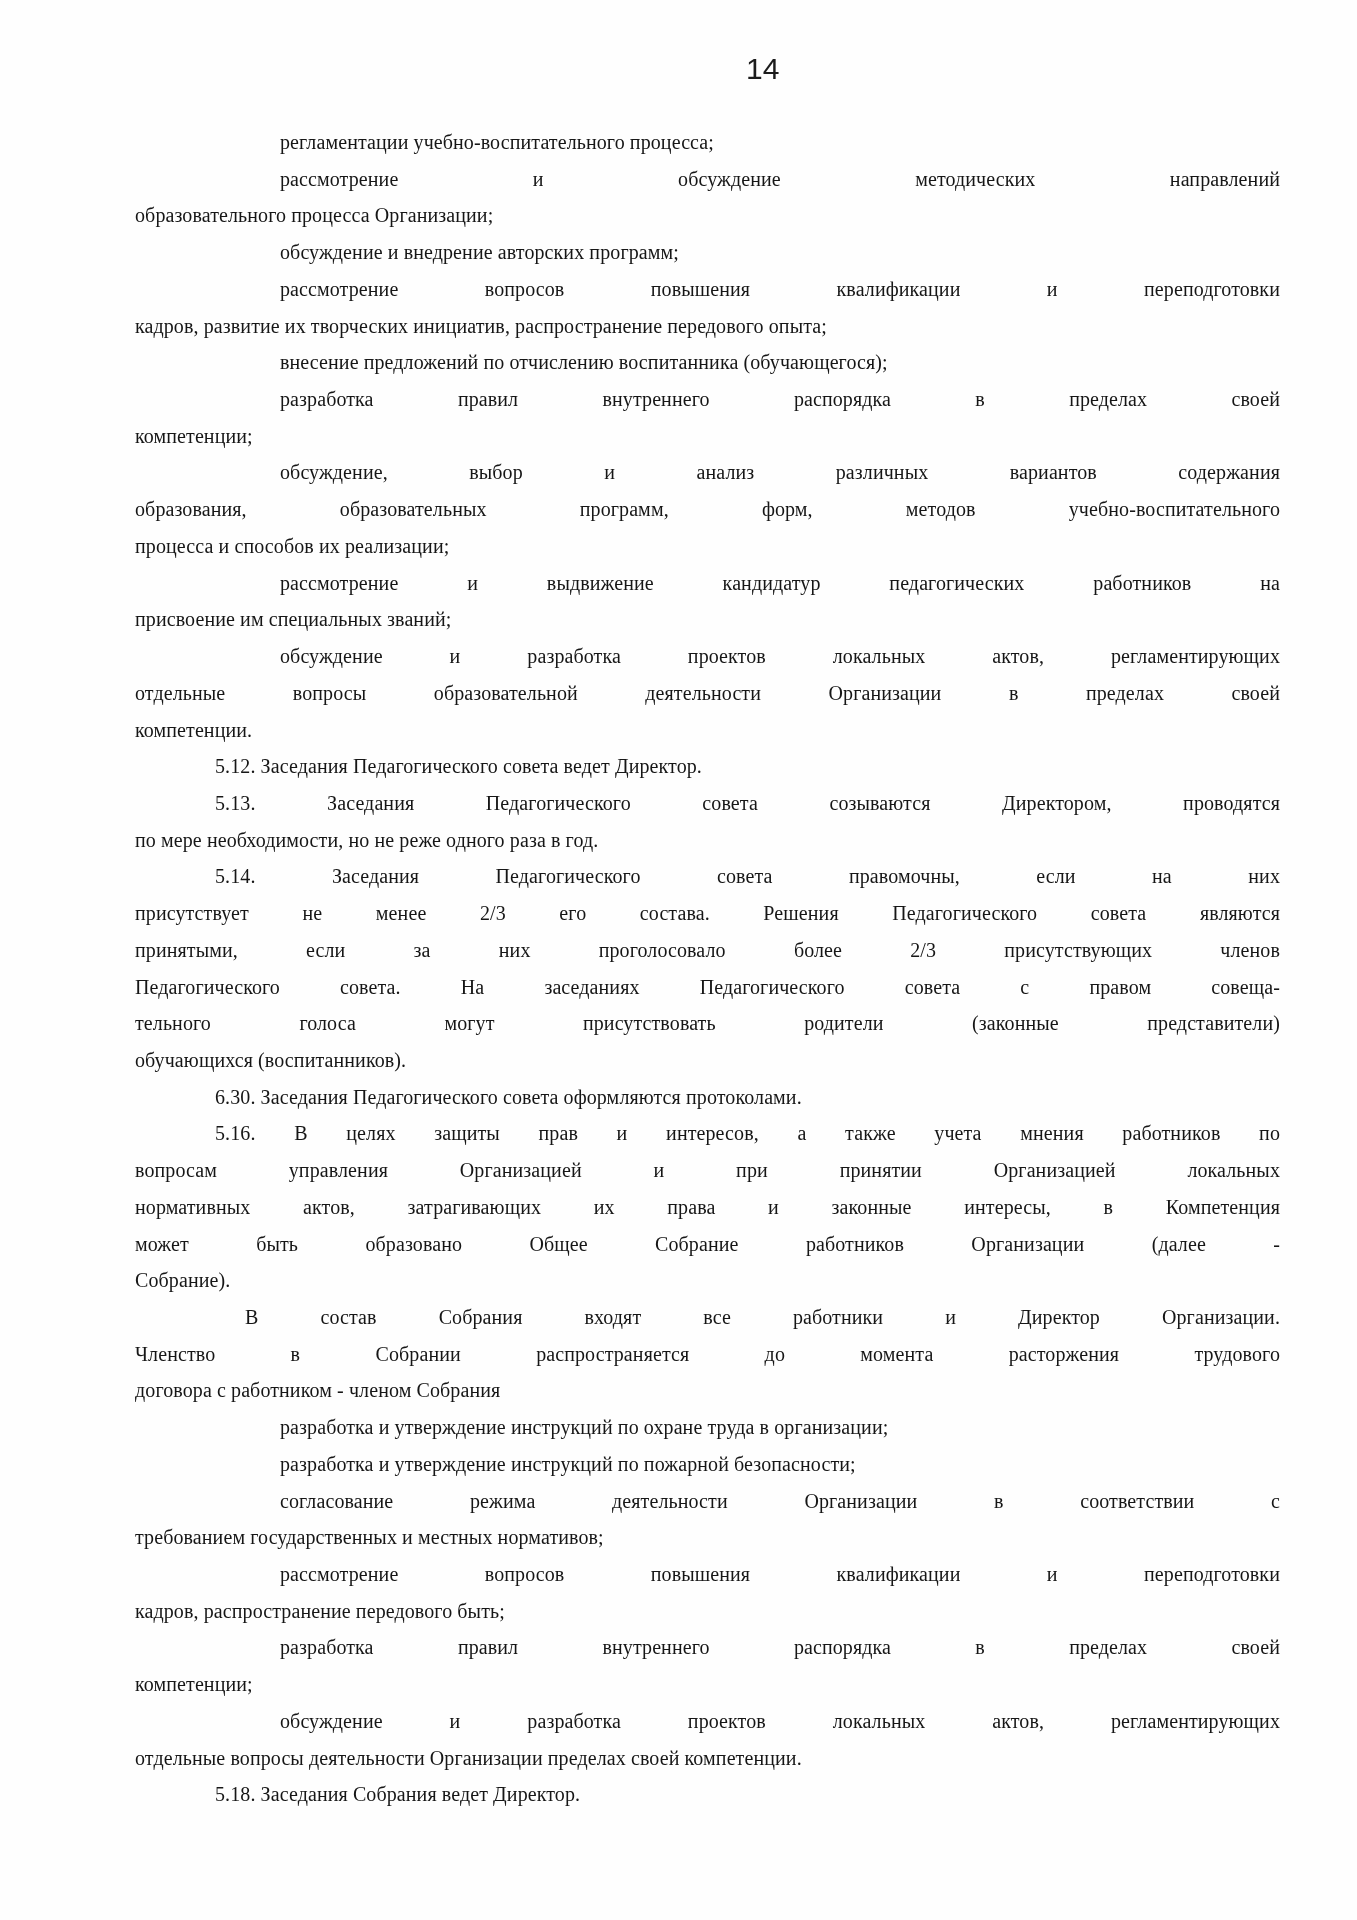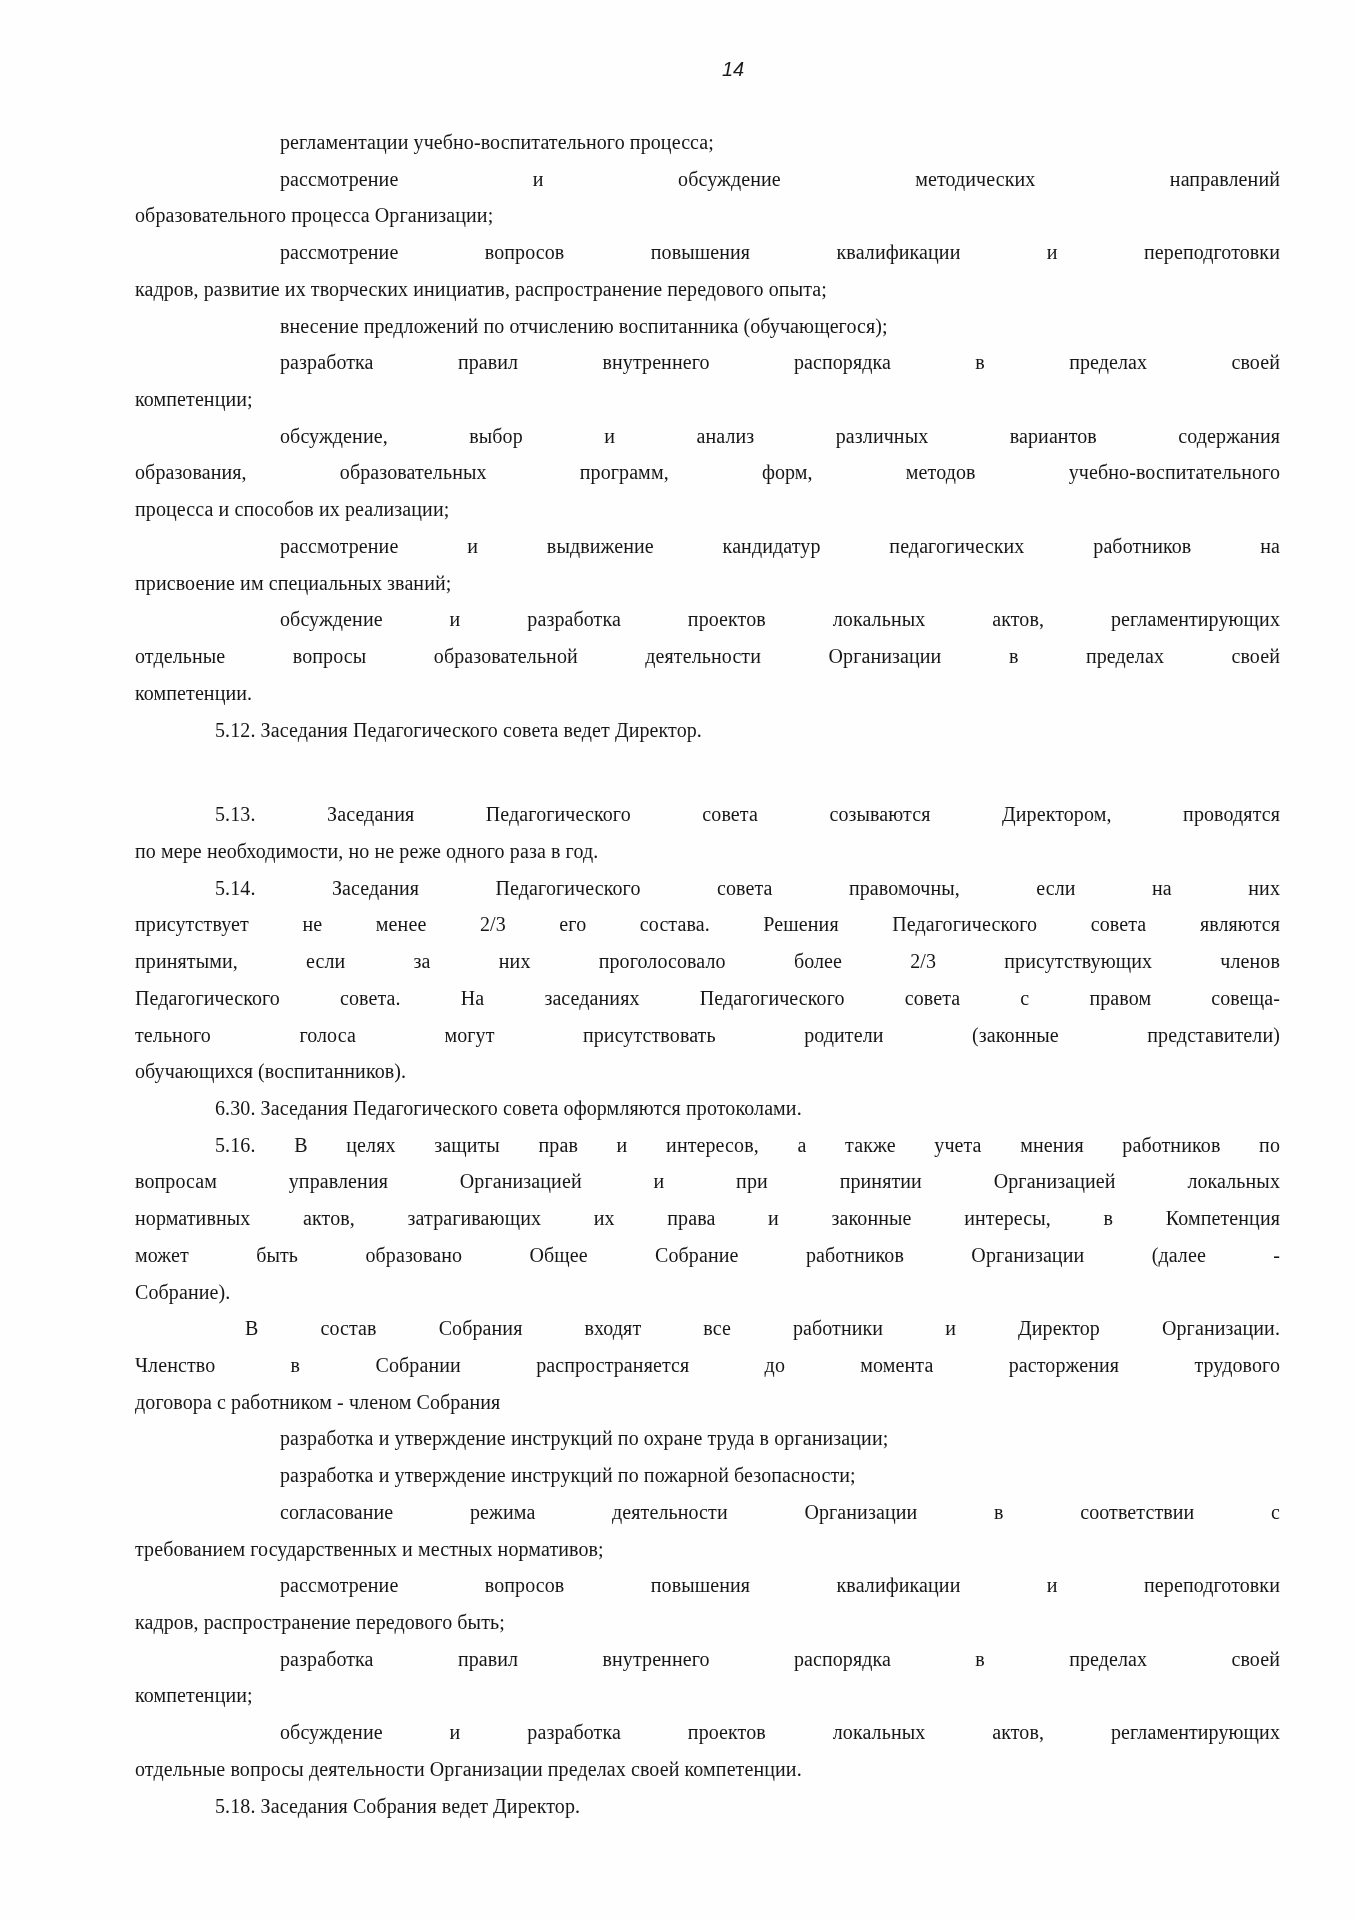--- a/index.html
+++ b/index.html
@@ -12,26 +12,25 @@
     width: 1357px;
     height: 1920px;
     background: #fefefe;
     overflow: hidden;
     font-family: "Liberation Serif", serif;
     color: #161616;
   }
   .page-number {
     position: absolute;
     top: 52px;
-    left: 722px;
+    left: 746px;
     font-family: "Liberation Sans", sans-serif;
-    font-size: 20px;
+    font-size: 30px;
     line-height: 34px;
     color: #1c1c1c;
-    font-style: italic;
   }
   .doc-body {
     position: absolute;
     left: 135px;
     top: 124px;
     width: 1145px;
     font-size: 20px;
     line-height: 36.72px;
     letter-spacing: 0.1px;
   }
@@ -50,20 +49,23 @@
   <div class="page-number">14</div>
   <div class="doc-body" id="doc-body">
       <div class="para">
         <div class="tline last" style="padding-left: 145px;">регламентации учебно-воспитательного процесса;</div>
       </div>
       <div class="para">
         <div class="tline just" style="padding-left: 145px;">рассмотрение и обсуждение методических направлений</div>
         <div class="tline last">образовательного процесса Организации;</div>
       </div>
       <div class="para">
+        <div class="tline last" style="padding-left: 145px;">обсуждение и внедрение авторских программ;</div>
+      </div>
+      <div class="para">
         <div class="tline just" style="padding-left: 145px;">рассмотрение вопросов повышения квалификации и переподготовки</div>
         <div class="tline last">кадров, развитие их творческих инициатив, распространение передового опыта;</div>
       </div>
       <div class="para">
         <div class="tline last" style="padding-left: 145px;">внесение предложений по отчислению воспитанника (обучающегося);</div>
       </div>
       <div class="para">
         <div class="tline just" style="padding-left: 145px;">разработка правил внутреннего распорядка в пределах своей</div>
         <div class="tline last">компетенции;</div>
       </div>
@@ -78,21 +80,21 @@
       </div>
       <div class="para">
         <div class="tline just" style="padding-left: 145px;">обсуждение и разработка проектов локальных актов, регламентирующих</div>
         <div class="tline just">отдельные вопросы образовательной деятельности Организации в пределах своей</div>
         <div class="tline last">компетенции.</div>
       </div>
       <div class="para">
         <div class="tline last" style="padding-left: 80px;">5.12. Заседания Педагогического совета ведет Директор.</div>
       </div>
       <div class="para">
-        <div class="tline just" style="padding-left: 80px; margin-top: 48px;">5.13. Заседания Педагогического совета созываются Директором, проводятся</div>
+        <div class="tline just" style="padding-left: 80px;">5.13. Заседания Педагогического совета созываются Директором, проводятся</div>
         <div class="tline last">по мере необходимости, но не реже одного раза в год.</div>
       </div>
       <div class="para">
         <div class="tline just" style="padding-left: 80px;">5.14. Заседания Педагогического совета правомочны, если на них</div>
         <div class="tline just">присутствует не менее 2/3 его состава. Решения Педагогического совета являются</div>
         <div class="tline just">принятыми, если за них проголосовало более 2/3 присутствующих членов</div>
         <div class="tline just">Педагогического совета. На заседаниях Педагогического совета с правом совеща-</div>
         <div class="tline just">тельного голоса могут присутствовать родители (законные представители)</div>
         <div class="tline last">обучающихся (воспитанников).</div>
       </div>

